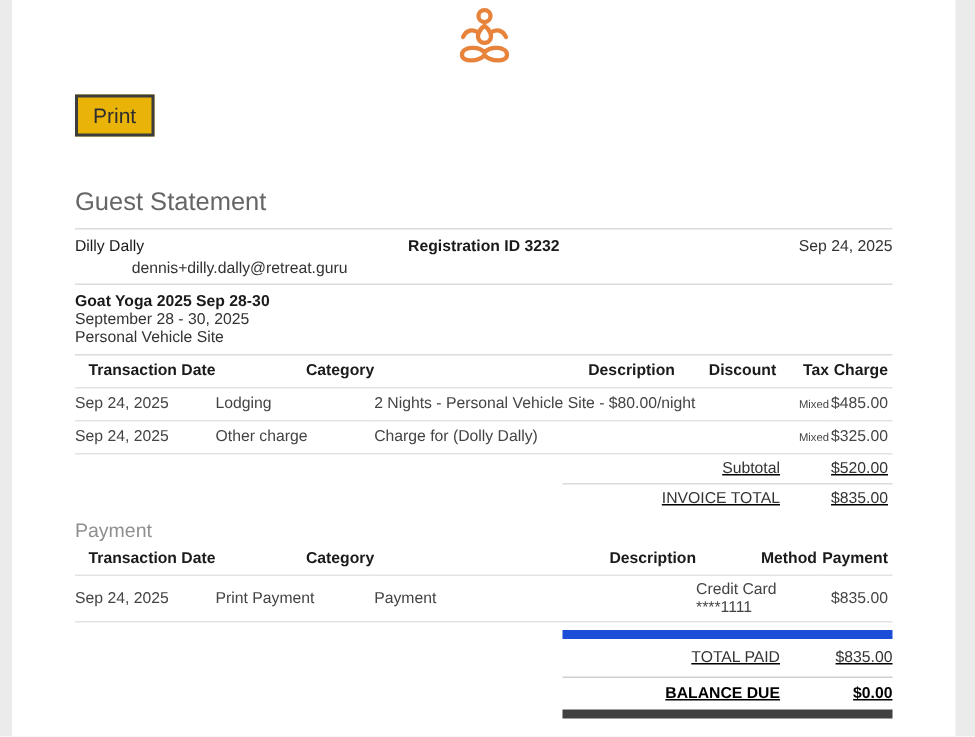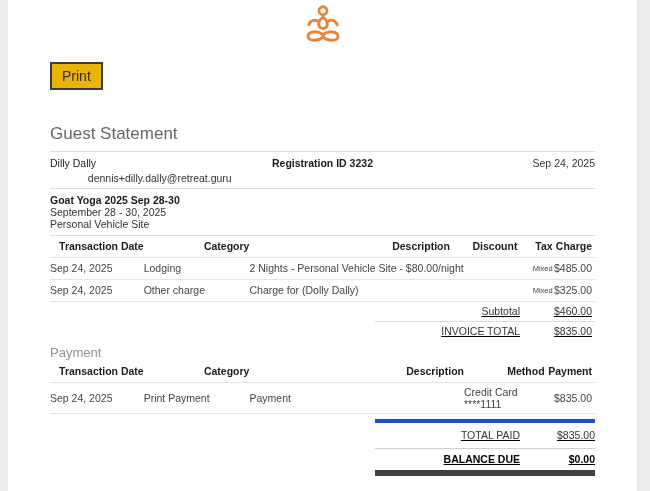--- a/index.html
+++ b/index.html
@@ -72,21 +72,21 @@
   }
   table.totals td { padding:3px 0; line-height:13px; color:#333; white-space:nowrap; }
   table.totals td.t-label { text-align:right; width:145px; }
   table.totals td.t-value { text-align:right; padding-right:3px; }
   table.totals tr.ruled td { border-bottom:1px solid #dcdcdc; }
 
   .payment-heading { font-size:13px; line-height:15px; color:#8f8f8f; margin:4px 0 1px; }
 
   table.totals2 { margin-top:5px; }
   table.totals2 tr.paid td {
-    border-top:4px solid #1d4ed8; border-bottom:1px solid #cfcfcf;
+    border-top:6px solid #1d4ed8; border-bottom:1px solid #cfcfcf;
     padding:6px 0;
   }
   table.totals2 tr.due td {
     font-weight:bold; color:#000;
     border-bottom:6px solid #404040; padding:4px 0;
   }
 </style>
 </head>
 <body>
 
@@ -159,21 +159,21 @@
           <td class="tax-col mixed">Mixed</td>
           <td class="num">$325.00</td>
         </tr>
       </tbody>
     </table>
 
     <table class="totals">
       <tbody>
           <tr class="ruled">
         <td class="t-label">Subtotal</td>
-        <td class="t-value">$460.00</td>
+        <td class="t-value">$520.00</td>
       </tr>
       <tr>
         <td class="t-label">INVOICE TOTAL</td>
         <td class="t-value">$835.00</td>
       </tr>
     </tbody>
       </table>
 
     <div class="payment-heading">Payment</div>
 

